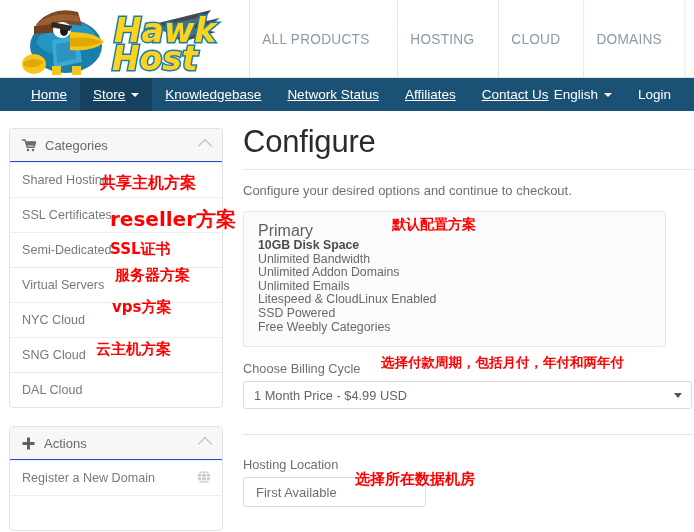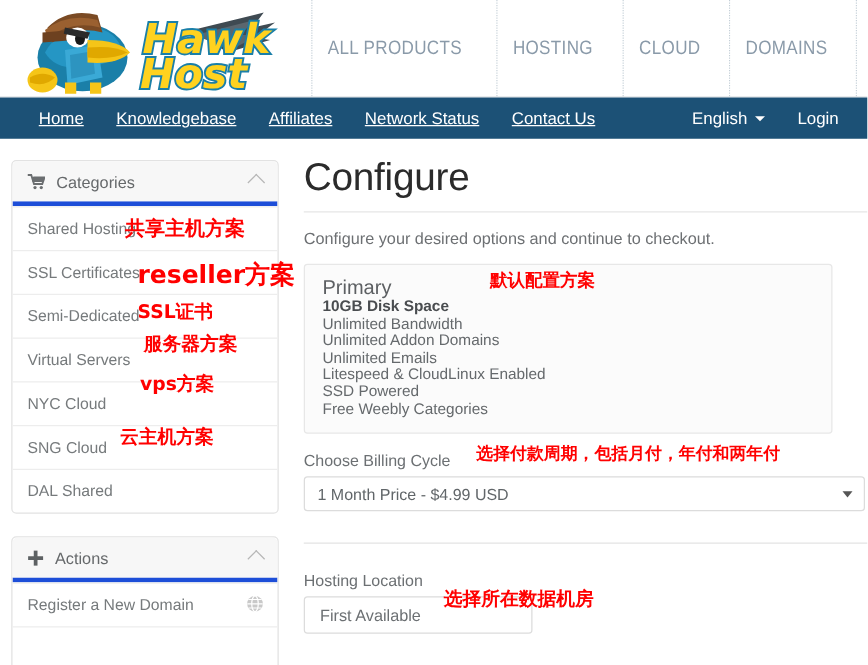--- a/index.html
+++ b/index.html
@@ -120,21 +120,21 @@
   .panel {
     background: #ffffff;
     border: 1px solid #e2e2e2;
     border-radius: 4px;
     margin-bottom: 18px;
     overflow: visible;
   }
   .panel-head {
     height: 32px;
     background: #f7f7f7;
-    border-bottom: 4px solid #1d4ed8;
+    border-bottom: 1px solid #1d4ed8;
     border-radius: 4px 4px 0 0;
     display: flex;
     align-items: center;
     padding: 0 12px;
     position: relative;
   }
   .panel-head-title {
     font-size: 13px;
     color: #66696b;
     margin-left: 9px;
@@ -347,23 +347,27 @@
       <div class="topnav-item">CLOUD</div>
       <div class="topnav-item">DOMAINS</div>
       <div class="topnav-item">VPS</div>
 
     </nav>
   </div>
 
   <div class="bluenav">
     <div class="bluenav-left">
       <a class="nav-link">Home</a>
+      <a class="nav-link active">
+        <span>Store</span>
+        <span class="caret-down"></span>
+      </a>
       <a class="nav-link">Knowledgebase</a>
+      <a class="nav-link">Network Status</a>
       <a class="nav-link">Affiliates</a>
-      <a class="nav-link">Network Status</a>
       <a class="nav-link">Contact Us</a>
     </div>
     <div class="bluenav-right">
       <a class="nav-link">
         <span>English</span>
         <span class="caret-down"></span>
       </a>
       <a class="nav-link">Login</a>
     </div>
   </div>
@@ -396,21 +400,21 @@
       <div class="panel-item">
         <span>Virtual Servers</span>
       </div>
       <div class="panel-item">
         <span>NYC Cloud</span>
       </div>
       <div class="panel-item">
         <span>SNG Cloud</span>
       </div>
       <div class="panel-item">
-        <span>DAL Shared</span>
+        <span>DAL Cloud</span>
       </div>
     </div>
 
     <div class="panel">
       <div class="panel-head">
         <span class="plus-icon">
           <svg width="13" height="13" viewBox="0 0 13 13">
             <rect x="5" y="0.5" width="3" height="12" fill="#5d6163"></rect>
             <rect x="0.5" y="5" width="12" height="3" fill="#5d6163"></rect>
           </svg>

